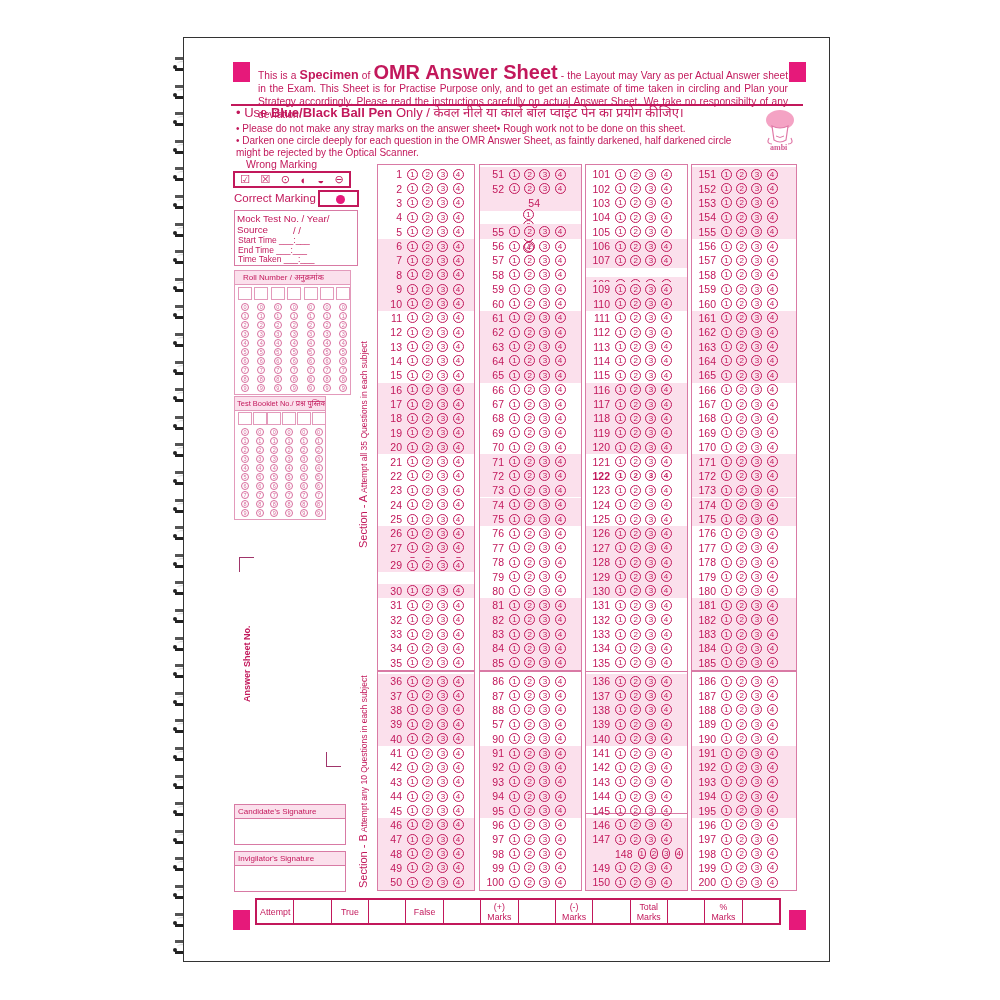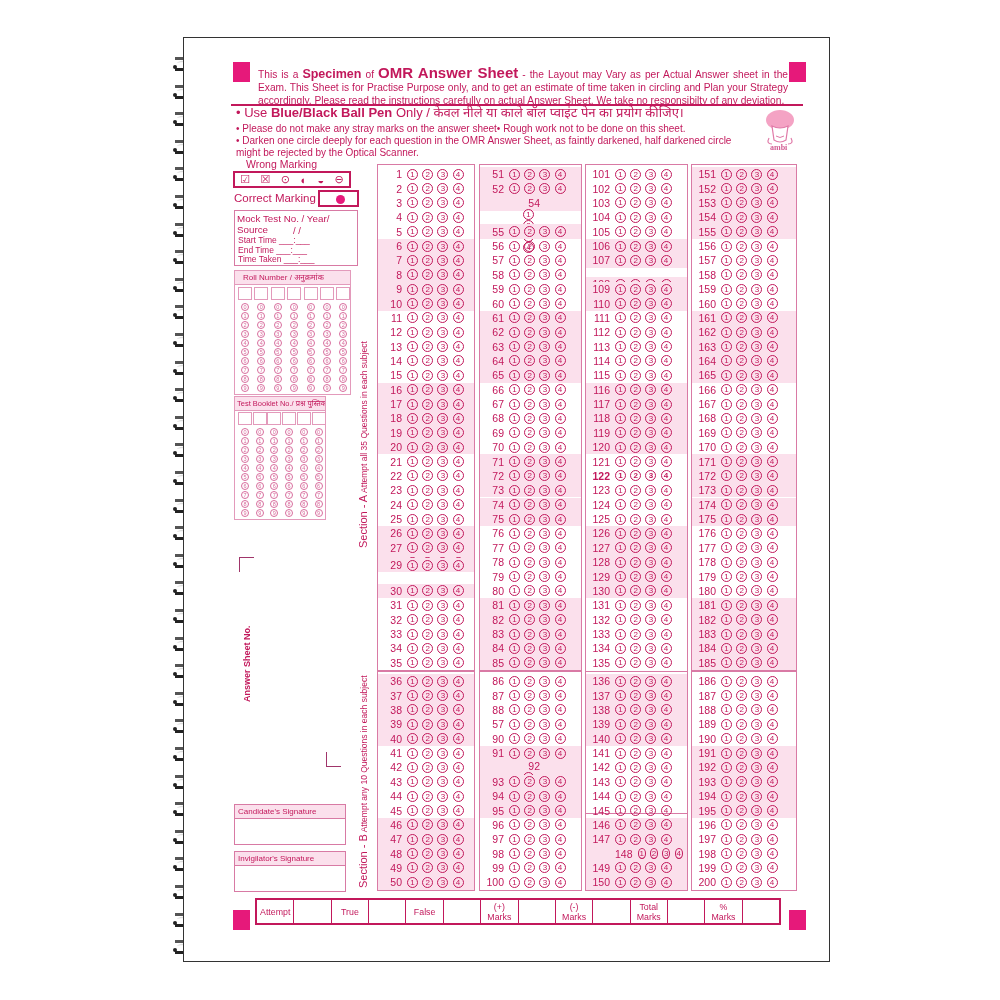--- a/index.html
+++ b/index.html
@@ -7,21 +7,21 @@
   body { position: relative; font-family: "Liberation Sans", sans-serif; color: #c2185b; }
   .page { position: absolute; left: 183px; top: 37px; width: 647px; height: 925px; border: 1.5px solid #333; background: #fff; }
   .spiral { position: absolute; left: 163px; width: 50px; height: 18px; }
   .spiral .hole { position: absolute; left: 10px; top: 9px; width: 4px; height: 4px; background: #222; border-radius: 50%; }
   .spiral .wire { position: absolute; left: 12px; top: 1px; width: 34px; height: 14px; border: 3px solid #222; border-left: none; border-radius: 0 10px 10px 0; border-top-color: #555; }
   .spiral .wire-hl { position: absolute; left: 14px; top: 4px; width: 26px; height: 6px; border-top: 2px solid #ddd; border-radius: 50%; }
   .abs { position: absolute; }
   .mag-sq { position: absolute; width: 17px; height: 20px; background: #e6197a; }
   .hdr-text { position: absolute; left: 258px; top: 66px; width: 530px; font-size: 10.2px; line-height: 13px; color: #c2185b; text-align: justify; }
   .hdr-text b { font-size: 12.5px; }
-  .hdr-text .big { font-size: 15px; font-weight: bold; }
+  .hdr-text .big { font-size: 20px; font-weight: bold; }
   .hdr-rule { position: absolute; left: 231px; top: 104px; width: 572px; height: 2px; background: #c2185b; }
   .inst { position: absolute; left: 236px; font-size: 10px; color: #c2185b; line-height: 12px; }
   .inst.big { font-size: 13px; }
   .logo { position: absolute; left: 760px; top: 108px; width: 40px; height: 46px; }
   .wrong-box { position: absolute; left: 233px; top: 171px; width: 118px; height: 17px; border: 2px solid #c2185b; display: flex; justify-content: space-around; align-items: center; font-size: 11px; }
   .correct-lbl { position: absolute; left: 234px; top: 192px; font-size: 11.5px; color: #c2185b; }
   .correct-box { position: absolute; left: 318px; top: 190px; width: 41px; height: 17px; border: 2px solid #c2185b; }
   .correct-dot { position: absolute; left: 16px; top: 3px; width: 9px; height: 9px; border-radius: 50%; background: #e6197a; }
   .mock-box { position: absolute; left: 234px; top: 210px; width: 124px; height: 56px; border: 1px solid #d87aa4; font-size: 9.5px; color: #c2185b; }
   .thin-box { position: absolute; border: 1px solid #e39abb; }
@@ -1093,21 +1093,21 @@
         <span class="opt">3</span>
         <span class="opt">4</span>
       </div>
       <div class="q-row shade" style="top: 73.85px;">
         <span class="q-num">91</span>
         <span class="opt">1</span>
         <span class="opt">2</span>
         <span class="opt">3</span>
         <span class="opt">4</span>
       </div>
-      <div class="q-row shade" style="top: 88.22px; flex-direction: column;">
+      <div class="q-row shade" style="top: 88.22px;">
         <span class="q-num">92</span>
         <span class="opt">1</span>
         <span class="opt">2</span>
         <span class="opt">3</span>
         <span class="opt">4</span>
       </div>
       <div class="q-row shade" style="top: 102.59px;">
         <span class="q-num">93</span>
         <span class="opt">1</span>
         <span class="opt">2</span>

